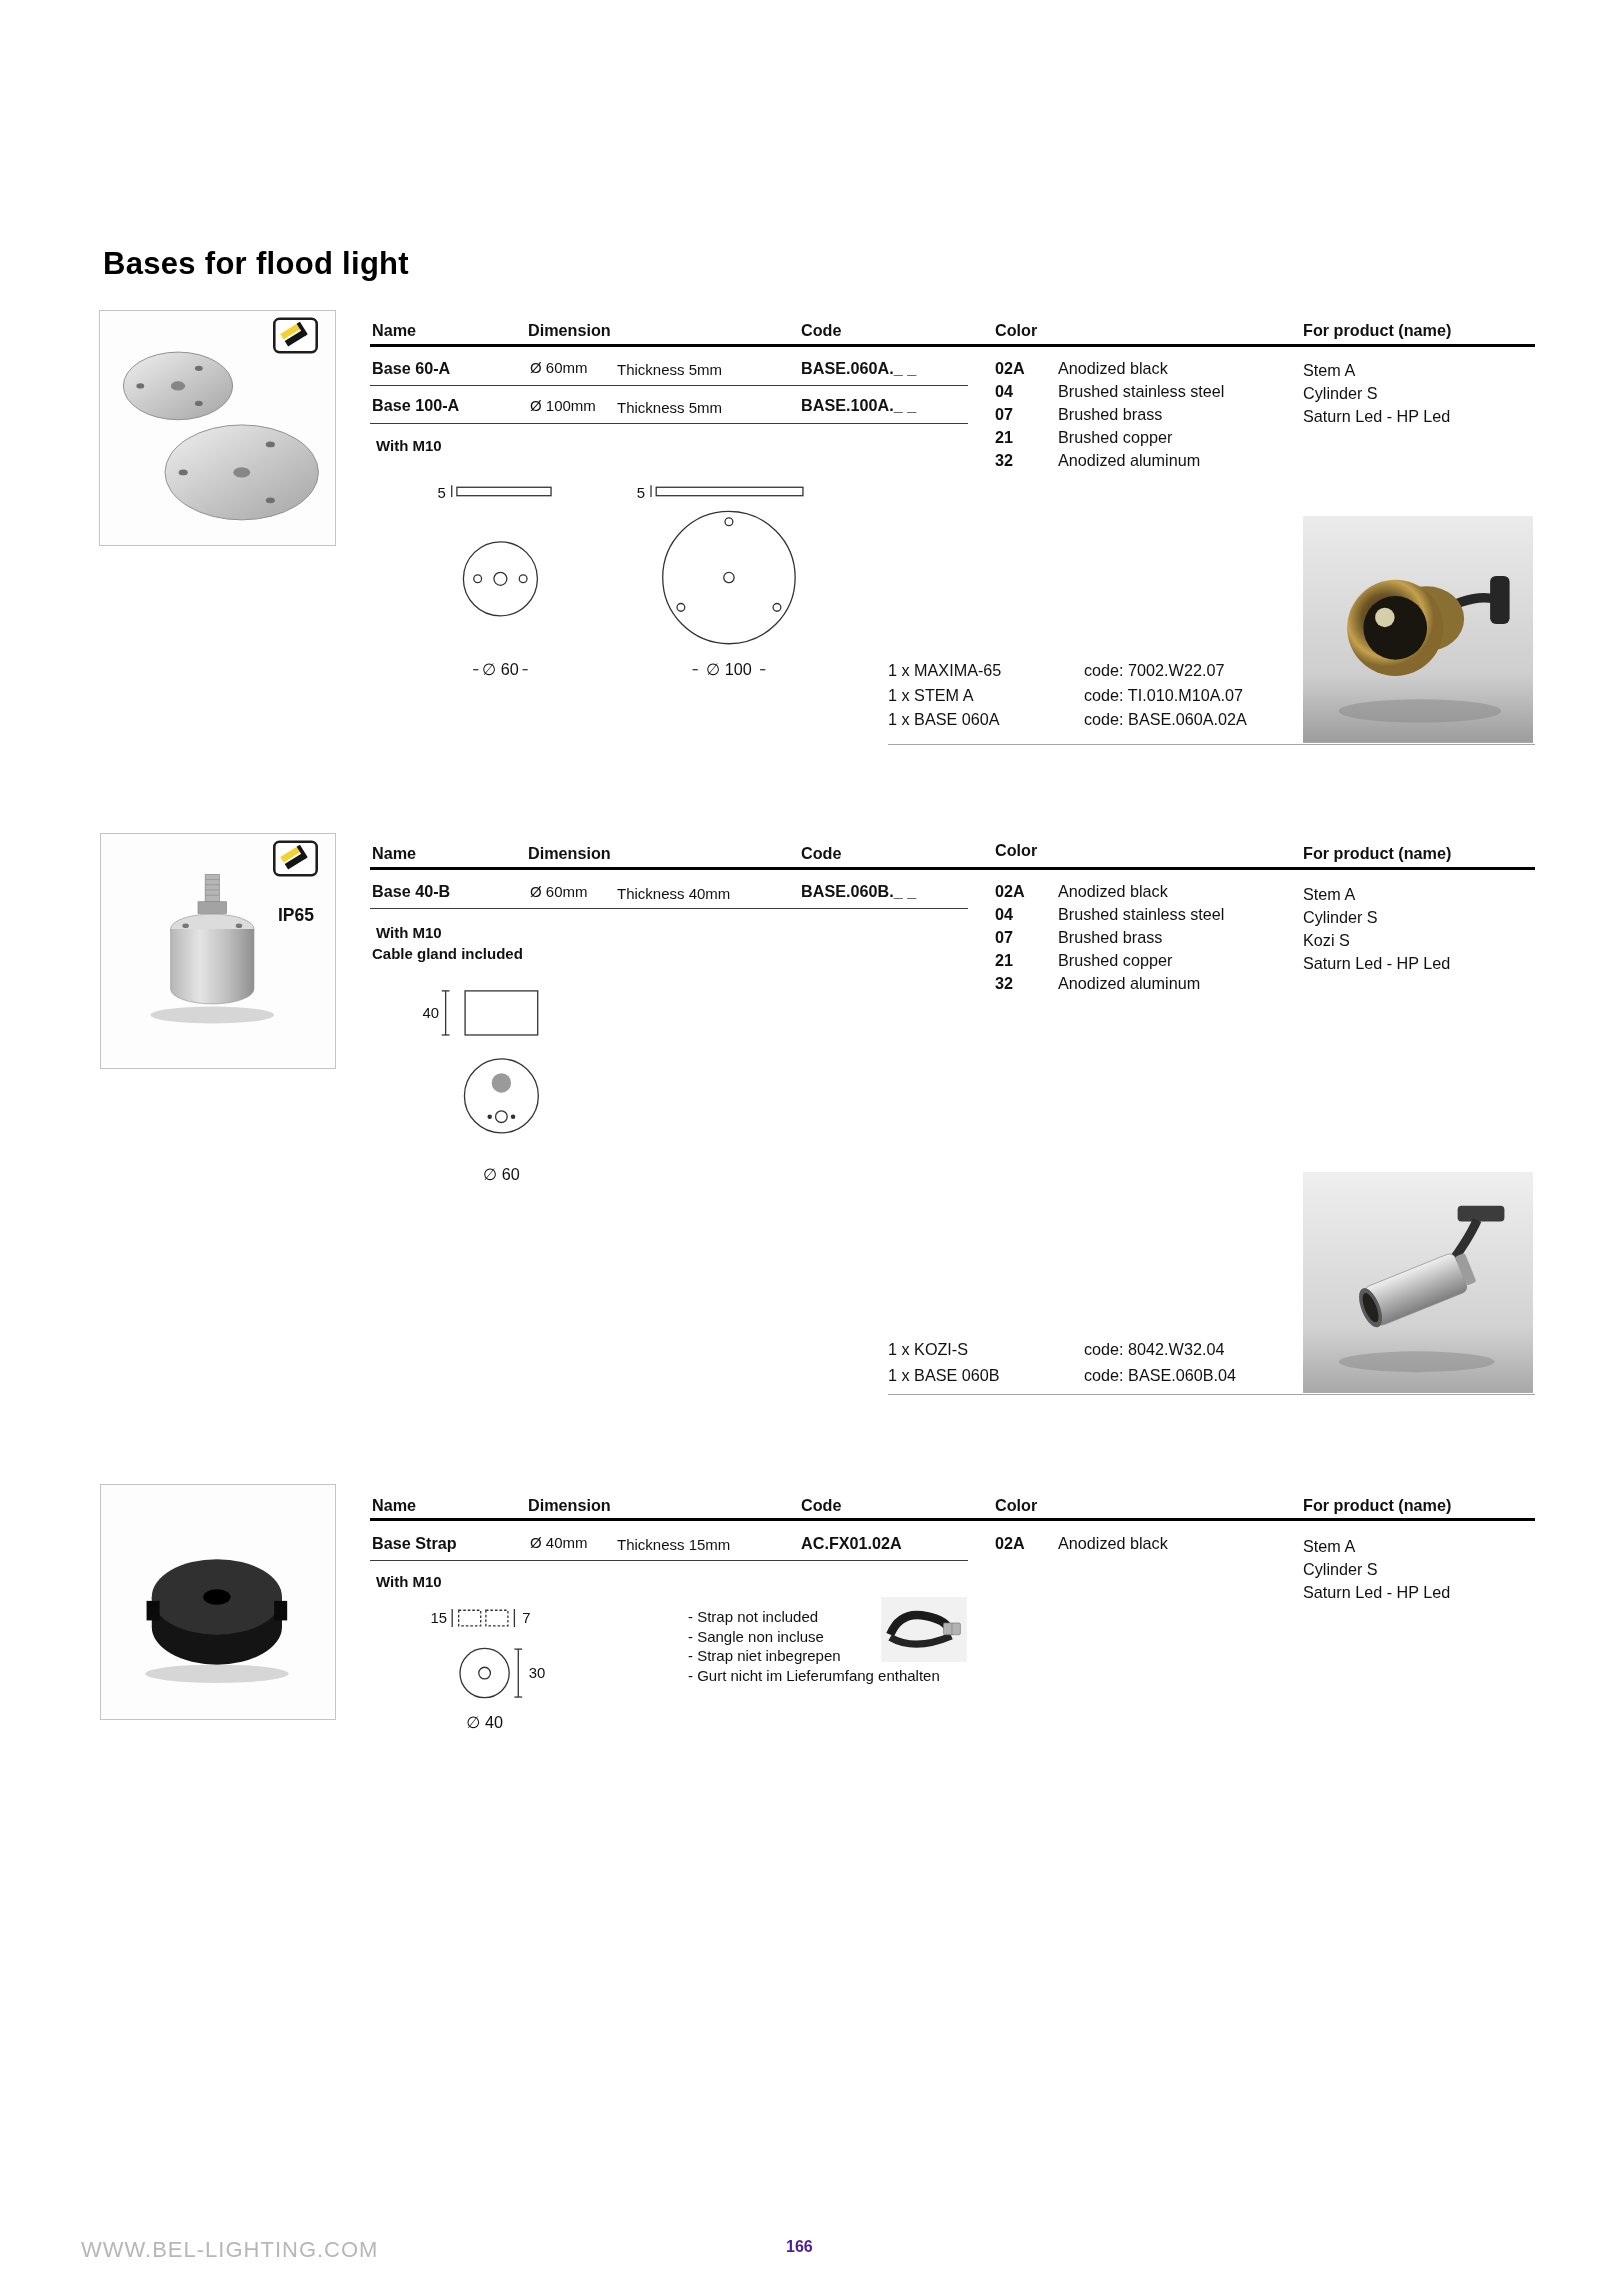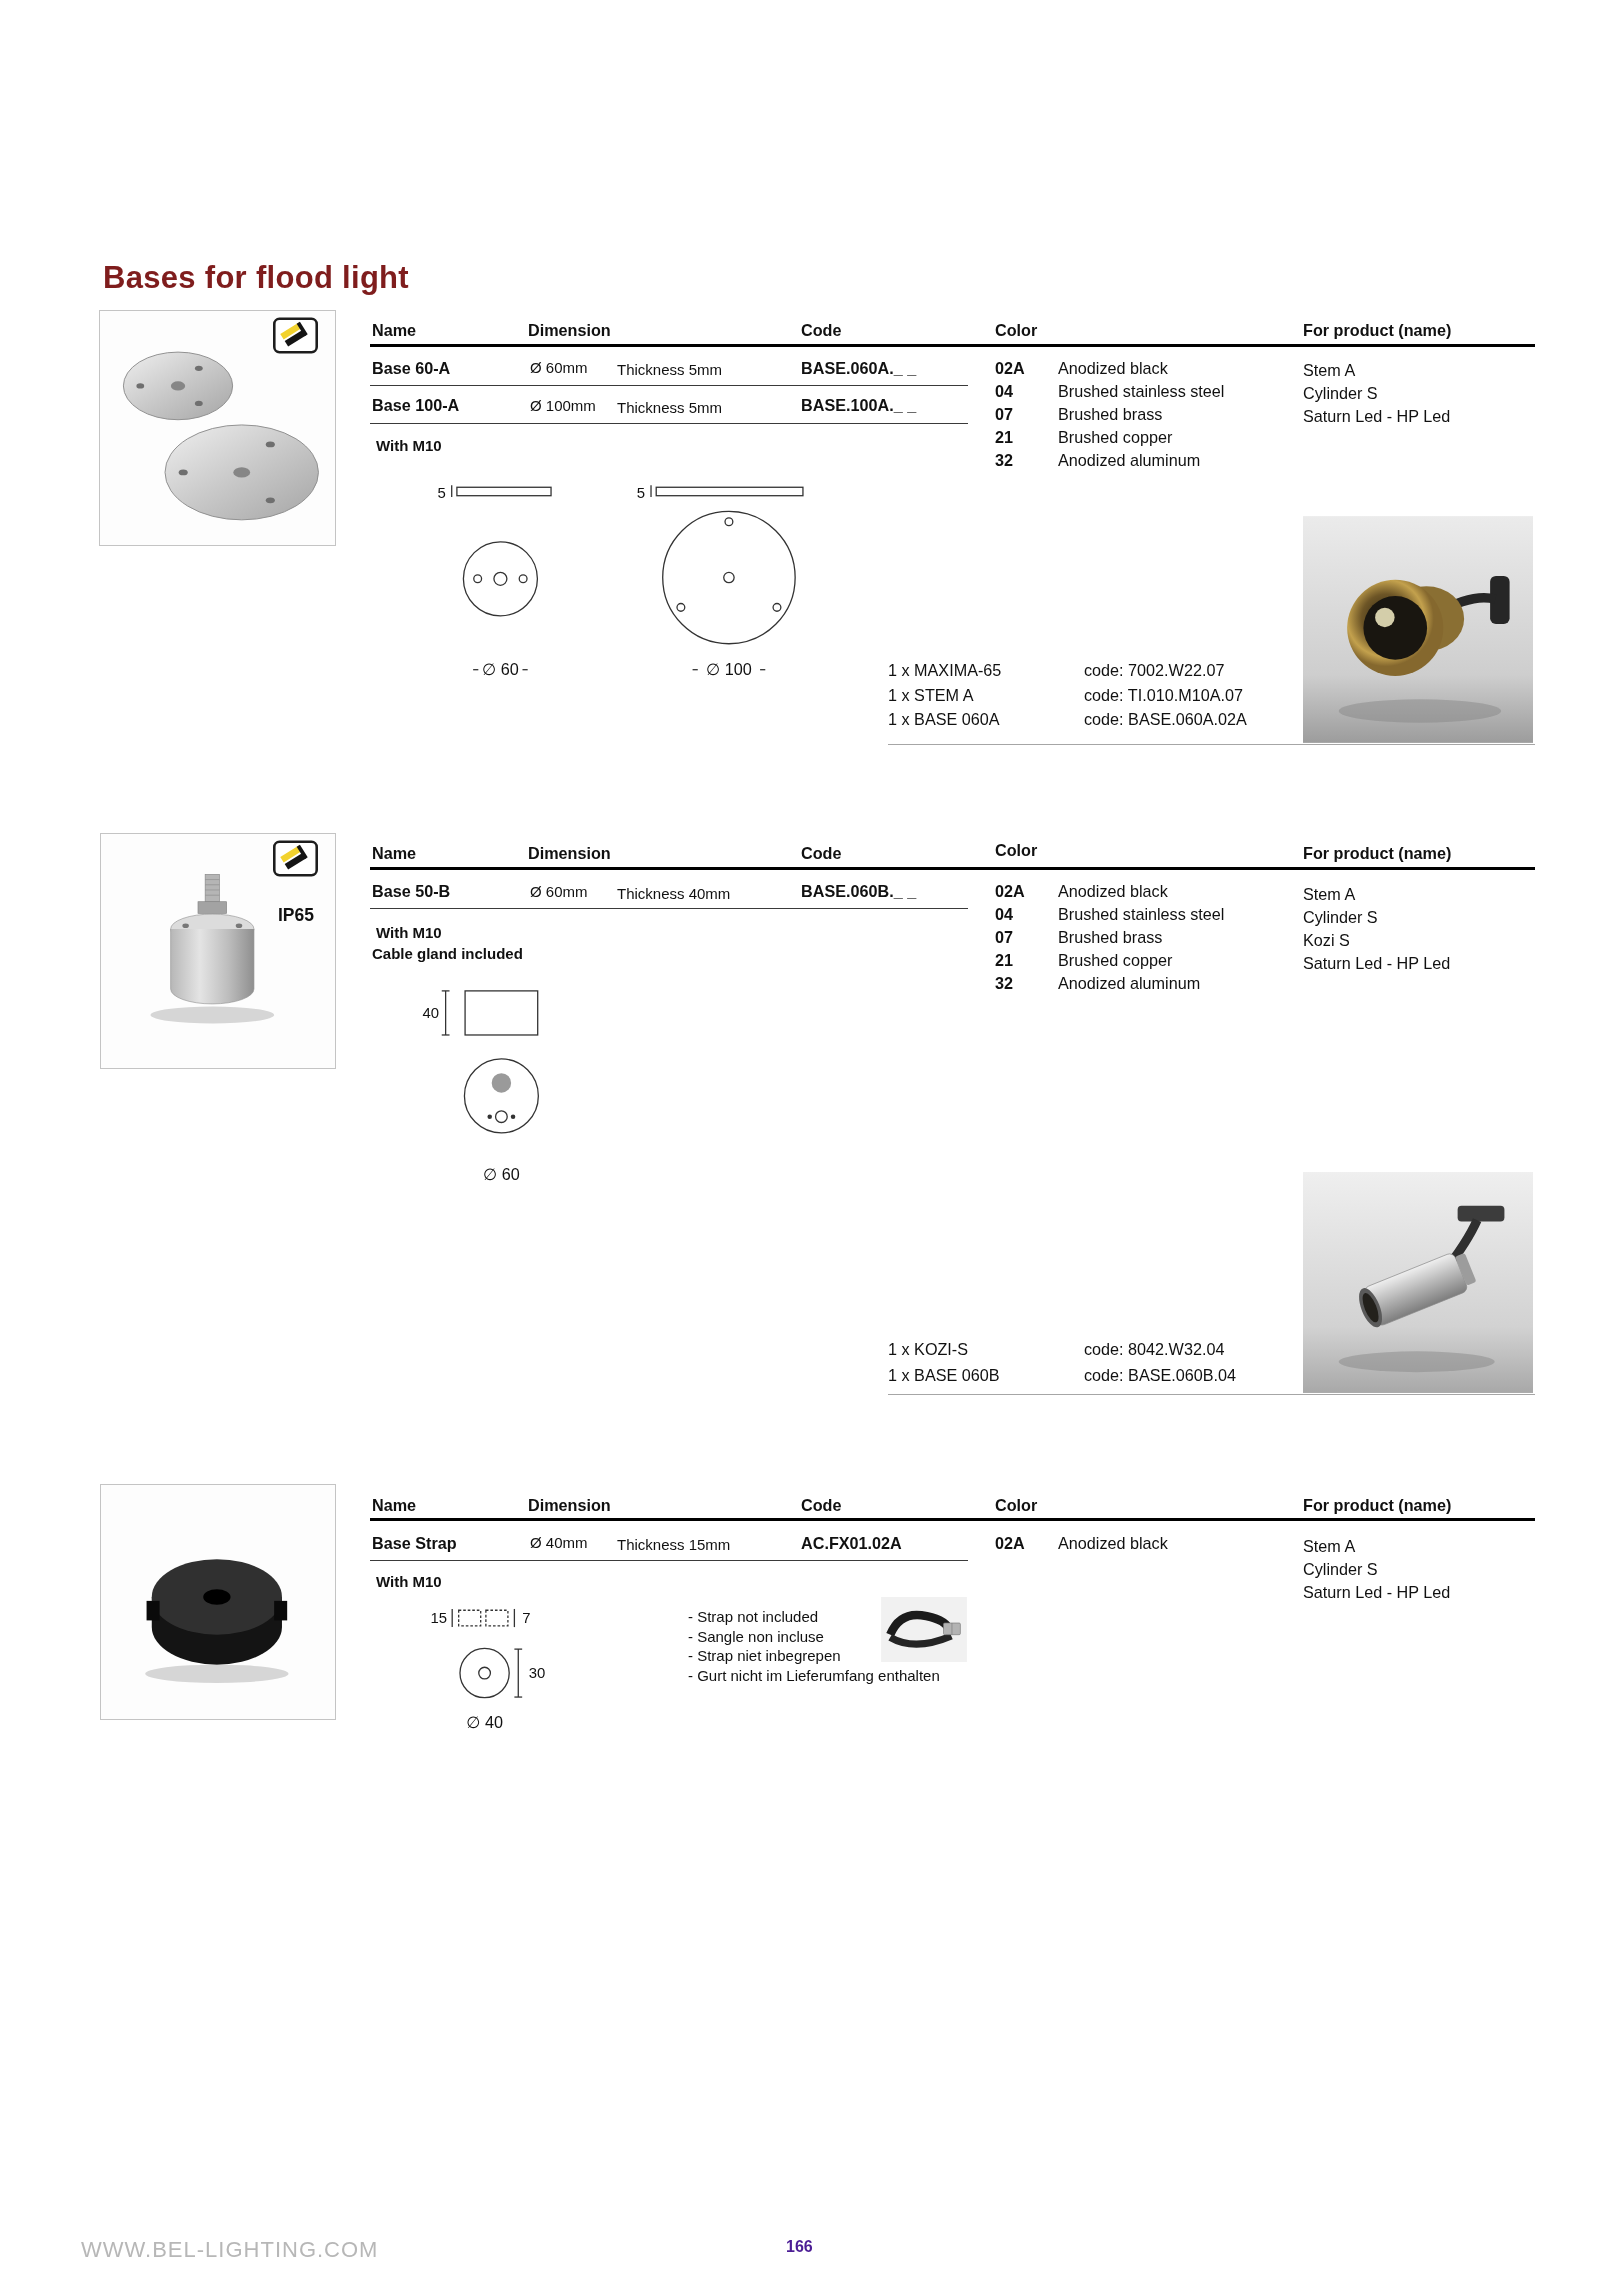--- a/index.html
+++ b/index.html
@@ -2,21 +2,21 @@
 <html style="font-size:10.4px"><head>
 <meta charset="utf-8">
 <style>
   * { margin:0; padding:0; box-sizing:border-box; }
   html,body { background:#ffffff; }
   body {
     width:1623px; height:2295px; position:relative;
     font-family:"Liberation Sans", sans-serif; color:#111;
   }
   .abs { position:absolute; white-space:nowrap; }
-  .title { font-size:31px; font-weight:700; letter-spacing:0.3px; color:#7f1d1d;margin-top:14px; }
+  .title { font-size:31px; font-weight:700; letter-spacing:0.3px; color:#000000; }
   .th { font-size:16.2px; font-weight:700; }
   .name-cell { font-size:16.2px; font-weight:700; }
   .dia-cell { font-size:15px; }
   .thick-cell { font-size:15px; }
   .code-cell { font-size:16.2px; font-weight:700; }
   .note { font-size:15px; font-weight:700; }
   .crow { line-height:23px; font-size:16.2px; }
   .ccode { display:inline-block; width:63px; font-weight:700; }
   .prow { line-height:23px; font-size:16.2px; }
   .ex { font-size:16.2px; }
@@ -199,21 +199,21 @@
 </div>
 <div class="abs ip" style="left:278px;top:905px">IP65</div>
 
 <div class="abs th" style="left:372px;top:844px">Name</div>
 <div class="abs th" style="left:528px;top:844px">Dimension</div>
 <div class="abs th" style="left:801px;top:844px">Code</div>
 <div class="abs th" style="left:995px;top:841px">Color</div>
 <div class="abs th" style="left:1303px;top:844px">For product (name)</div>
 <div class="hline" style="left:370px;top:867px;width:1165px;height:2.6px"></div>
 
-<div class="abs name-cell" style="left:372px;top:882px">Base 50-B</div>
+<div class="abs name-cell" style="left:372px;top:882px">Base 40-B</div>
 <div class="abs dia-cell" style="left:530px;top:883px">Ø 60mm</div>
 <div class="abs thick-cell" style="left:617px;top:885px">Thickness 40mm</div>
 <div class="abs code-cell" style="left:801px;top:882px">BASE.060B._ _</div>
 <div class="hline" style="left:370px;top:908px;width:598px;height:1.3px;background:#3a3a3a"></div>
 
 <div class="abs note" style="left:376px;top:924px">With M10</div>
 <div class="abs note" style="left:372px;top:945px">Cable gland included</div>
 
 <div class="abs" style="left:995px;top:880px">
   <div class="crow"><span class="ccode">02A</span><span>Anodized black</span></div>

